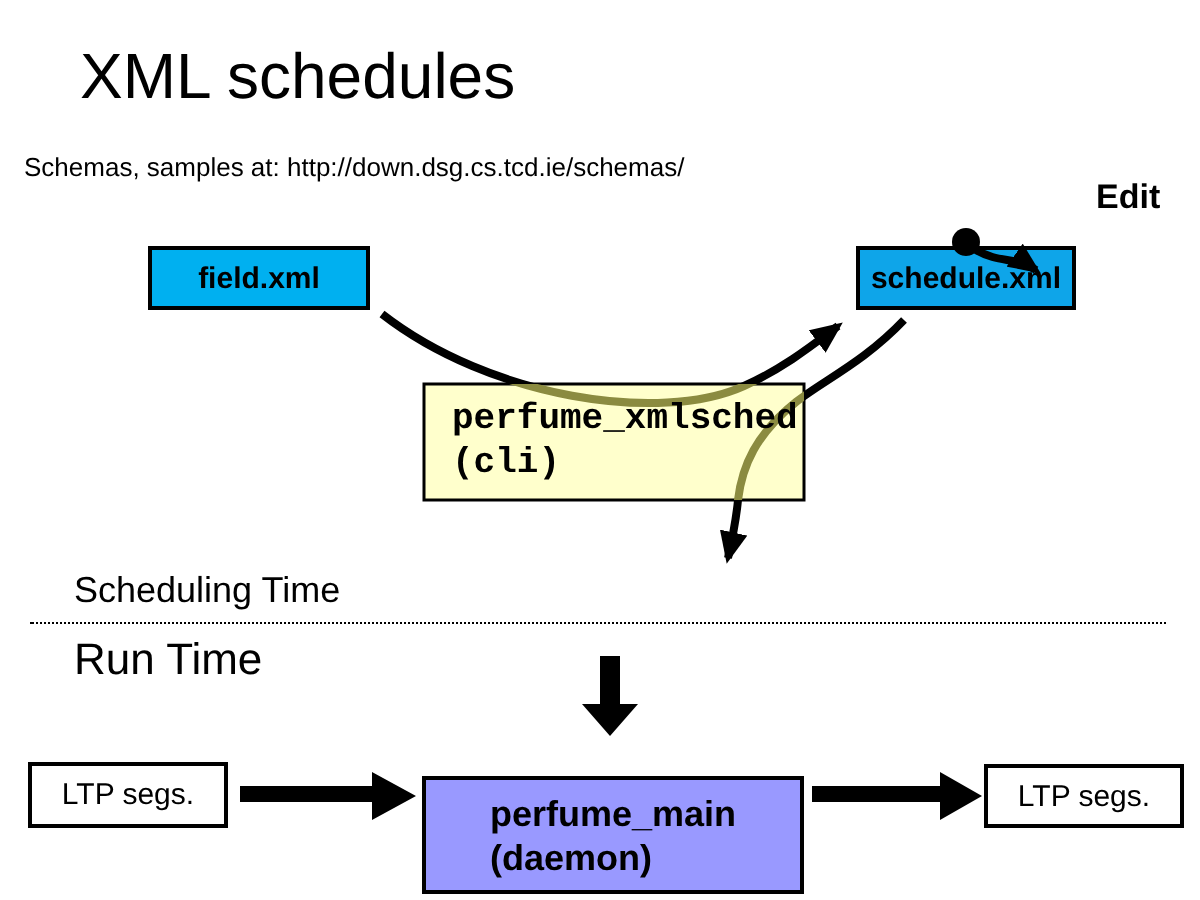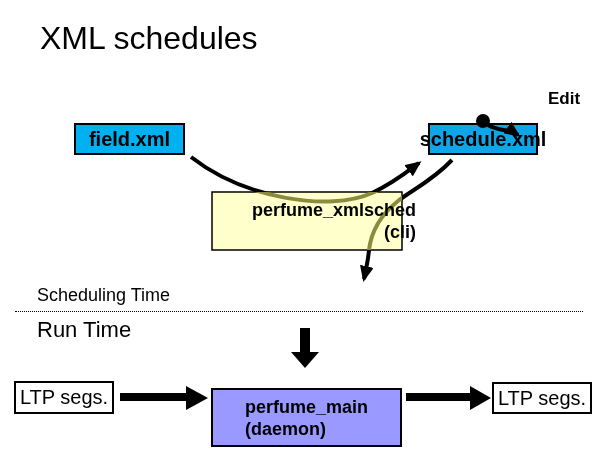--- a/index.html
+++ b/index.html
@@ -1,51 +1,52 @@
 <!DOCTYPE html>
 <html><head>
 <meta charset="utf-8">
 <style>
   html,body{margin:0;padding:0;background:#fff;}
   #slide{
     position:relative;width:600px;height:450px;background:#ffffff;overflow:hidden;
     font-family:"Liberation Sans", sans-serif;color:#000;
   }
-  .abs{position:absolute;text-align:right;}
+  .abs{position:absolute;}
   #title{left:40px;top:20px;font-size:32px;letter-spacing:0px;}
   #subtitle{left:12px;top:76px;font-size:13px;}
   #edit-label{left:548px;top:89px;font-size:17px;font-weight:bold;}
   .node{
     position:absolute;display:flex;align-items:center;justify-content:center;
-    box-sizing:border-box;border:2px solid #000;font-weight:bold;font-size:20px;
+    box-sizing:border-box;border:2px solid #000;font-weight:bold;font-size:15px;
     z-index:2;
   }
   #field-xml{left:74px;top:123px;width:111px;height:32px;background:#00B0F0;}
   #schedule-xml{left:428px;top:123px;width:110px;height:32px;background:#0ea5e9;}
   #kludgey-binary{left:238px;top:294px;width:134px;height:33px;background:#42631D;border-width:1px;}
   #perfume-main{left:211px;top:368px;width:191px;height:59px;background:#9999FF;font-size:18px;margin-top:20px;}
   #ltp-left{left:14px;top:381px;width:100px;height:33px;background:#fff;font-weight:normal;}
   #ltp-right{left:492px;top:382px;width:100px;height:32px;background:#fff;font-weight:normal;}
   .two-line{text-align:left;line-height:22px;}
   #perfume-xmlsched-text{
     left:212px;top:192px;width:204px;height:58px;z-index:6;
     box-sizing:border-box;padding:7px 0 0 14px;
-    font-weight:bold;font-size:18px;line-height:22px;
+    font-weight:bold;font-size:18px;line-height:22px;font-family:Liberation Mono, monospace;
   }
   #sched-time{left:37px;top:285px;font-size:18px;}
   #run-time{left:37px;top:317px;font-size:22px;}
   #timeline-divider{left:15px;top:311px;width:568px;height:0;border-top:1px dotted #000;z-index:1;}
   #arrow-layer{position:absolute;left:0;top:0;z-index:5;pointer-events:none;}
 </style>
 </head>
 <body>
 
 <div id="slide">
 
   <div class="abs" id="title">XML schedules</div>
+  <div class="abs" id="subtitle">Schemas, samples at: http://down.dsg.cs.tcd.ie/schemas/</div>
   <div class="abs" id="edit-label">Edit</div>
 
   <div class="abs" id="sched-time">Scheduling Time</div>
   <div class="abs" id="timeline-divider"></div>
   <div class="abs" id="run-time">Run Time</div>
 
   <div class="node" id="field-xml">
     <span>field.xml</span>
   </div>
 

